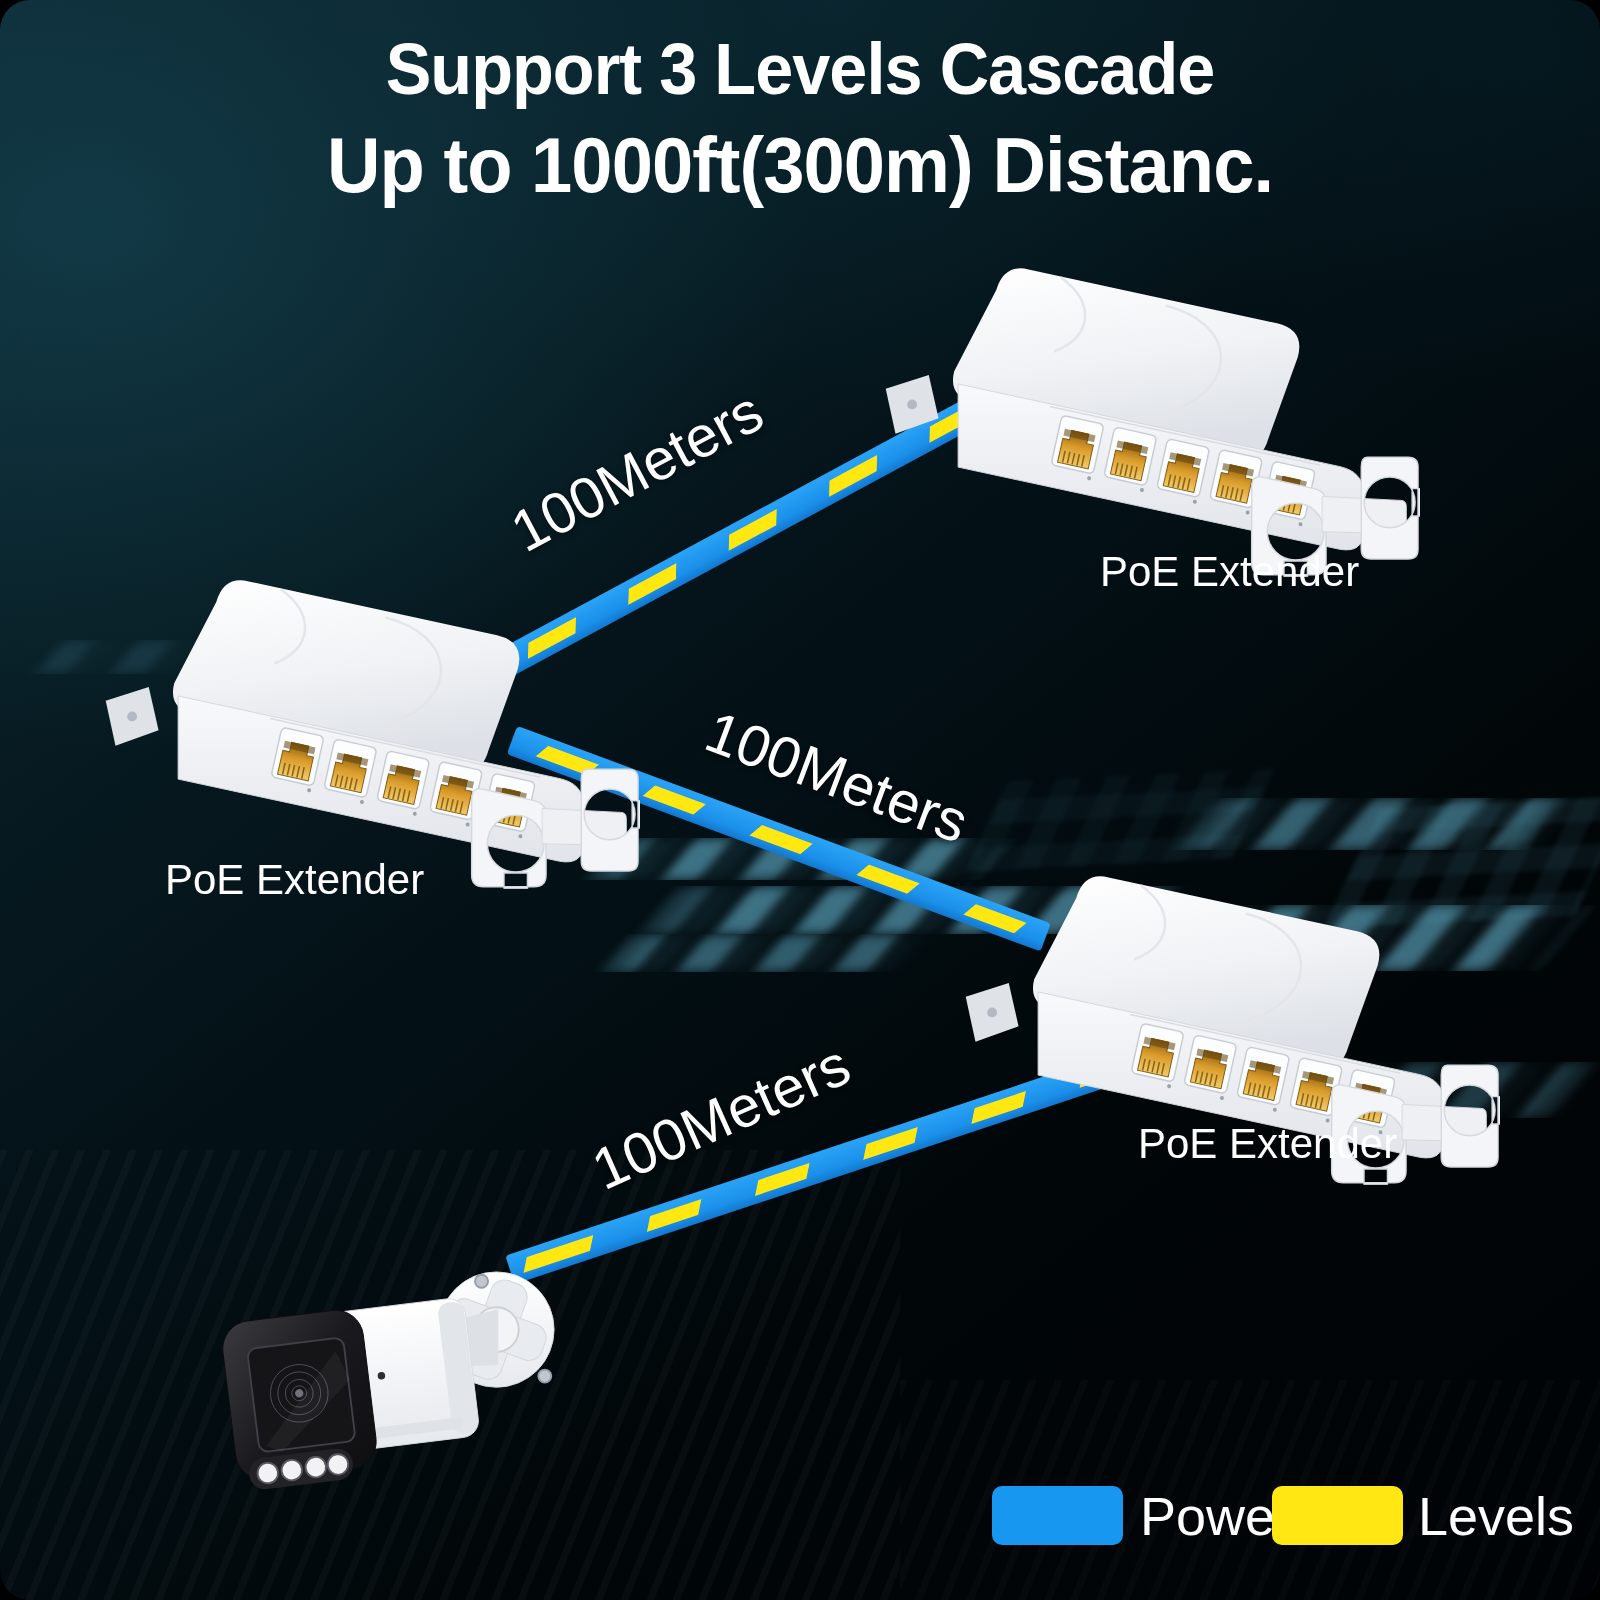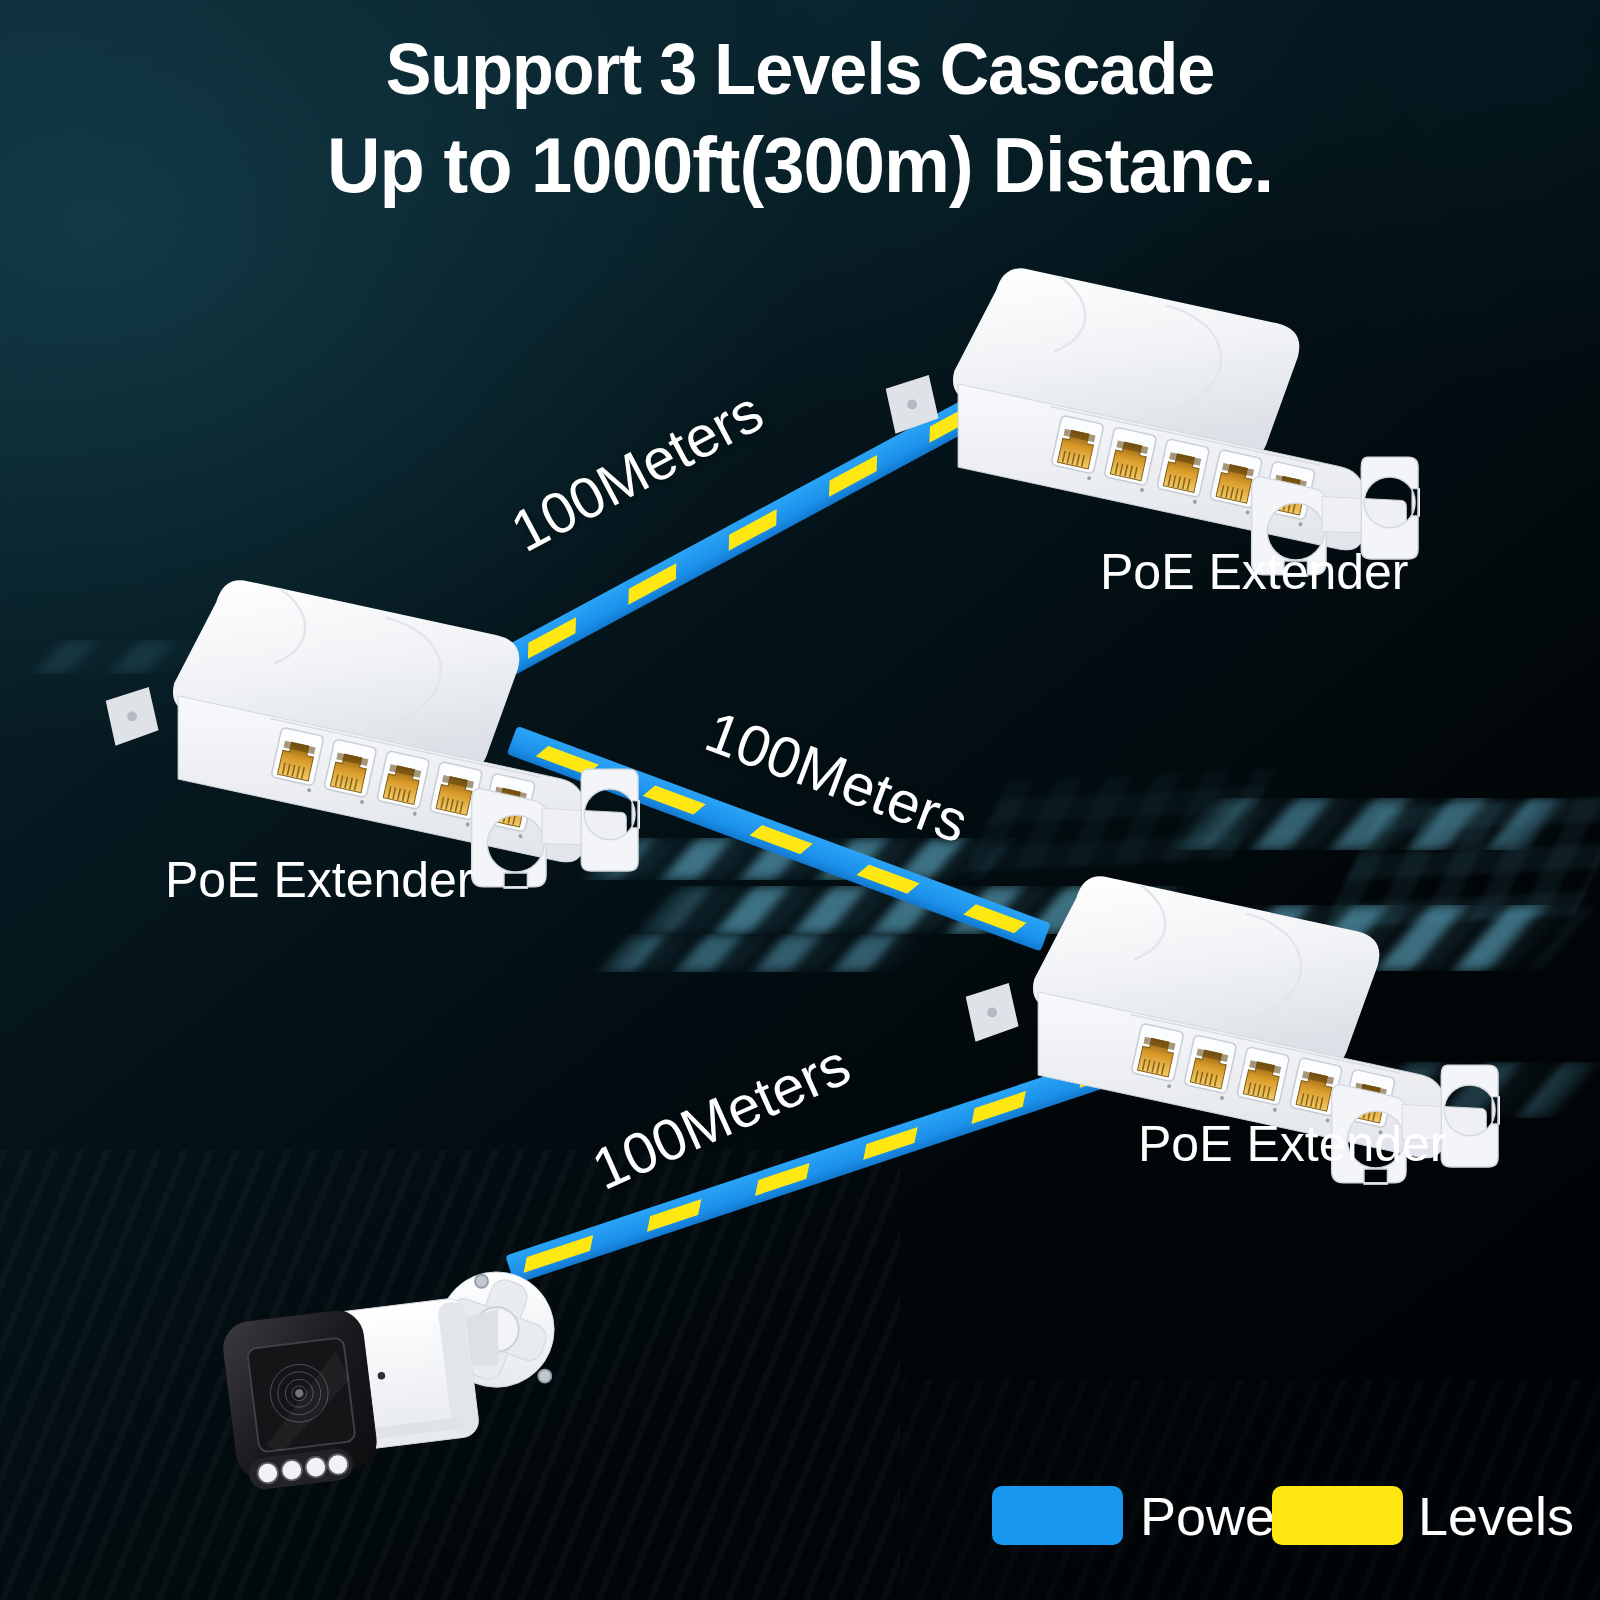--- a/index.html
+++ b/index.html
@@ -4,20 +4,21 @@
 <style>
   html,body{margin:0;padding:0;background:#000;}
   .stage{
     position:relative; width:1600px; height:1600px; overflow:hidden;
     font-family:"Liberation Sans", sans-serif;
     background:
       radial-gradient(1150px 850px at 6% 14%, rgba(23,73,88,0.60), rgba(23,73,88,0) 62%),
       radial-gradient(900px 700px at 52% 0%, rgba(12,48,60,0.45), rgba(12,48,60,0) 60%),
       radial-gradient(700px 500px at 96% 4%, rgba(8,34,44,0.35), rgba(8,34,44,0) 65%),
       linear-gradient(142deg, #0b2630 0%, #071b22 26%, #031015 48%, #010608 70%, #000305 100%);
+    border-radius: 30px;
   }
   .glow{position:absolute; filter:blur(6px); transform:skewX(-40deg);
     background-image:repeating-linear-gradient(90deg, rgba(110,195,225,0.04) 0 16px,
       rgba(110,195,225,0.55) 16px 52px, rgba(110,195,225,0.10) 52px 78px);
     -webkit-mask-image:linear-gradient(90deg, transparent, #000 15%, #000 85%, transparent);
     mask-image:linear-gradient(90deg, transparent, #000 15%, #000 85%, transparent);
     z-index:0;}
   .checker{position:absolute; z-index:0; filter:blur(2.5px); transform:skewX(-28deg) rotate(-3deg);
     background:
       repeating-linear-gradient(90deg, rgba(80,150,175,0.22) 0 24px, rgba(0,0,0,0) 24px 48px),
@@ -31,21 +32,21 @@
     background:linear-gradient(180deg,#2aa3f6 0%, #1b90ea 68%, #1278cf 100%);
     transform-origin:0 50%;}
   .cable::after{content:""; position:absolute; left:10px; right:10px; top:8px; bottom:8px;
     transform:skewX(-30deg);
     background:repeating-linear-gradient(90deg, #ffe712 0 54px, rgba(0,0,0,0) 54px 114px);
     background-position-x:22px;}
   .cable-label{position:absolute; color:#fff; font-size:58px; line-height:60px; white-space:nowrap;
     transform-origin:0 100%; z-index:4; text-shadow:0 2px 6px rgba(0,0,0,0.45);}
   .device{position:absolute; z-index:3;}
   .device svg{display:block; width:100%; height:auto;}
-  .dev-label{position:absolute; color:#fff; font-size:50px; line-height:56px; white-space:nowrap; z-index:4;}
+  .dev-label{position:absolute; color:#fff; font-size:42px; line-height:56px; white-space:nowrap; z-index:4;}
   .legend{position:absolute; left:0; top:0; width:100%; height:100%; z-index:4; pointer-events:none;}
   .swatch{position:absolute; width:131px; height:59px; border-radius:10px;}
   .legend-text{position:absolute; color:#fff; font-size:54px; line-height:59px; white-space:nowrap;}
 </style>
 </head>
 <body>
 
 <div class="stage">
 
   <div>

